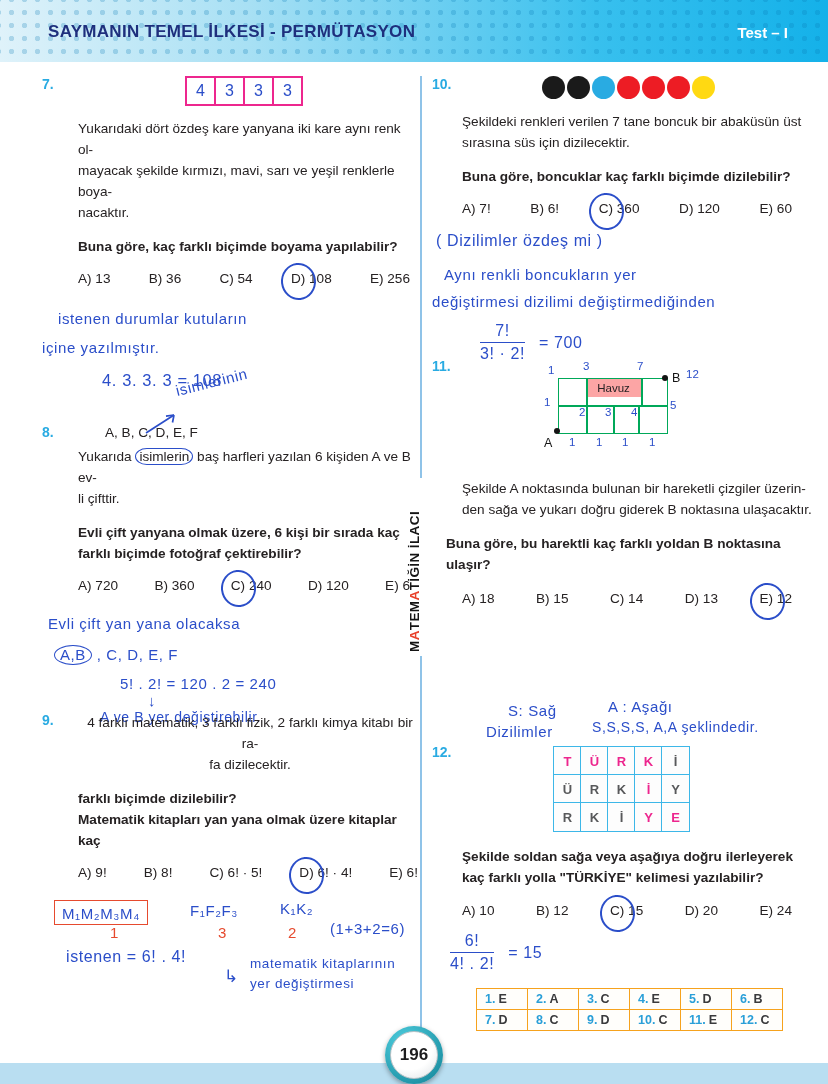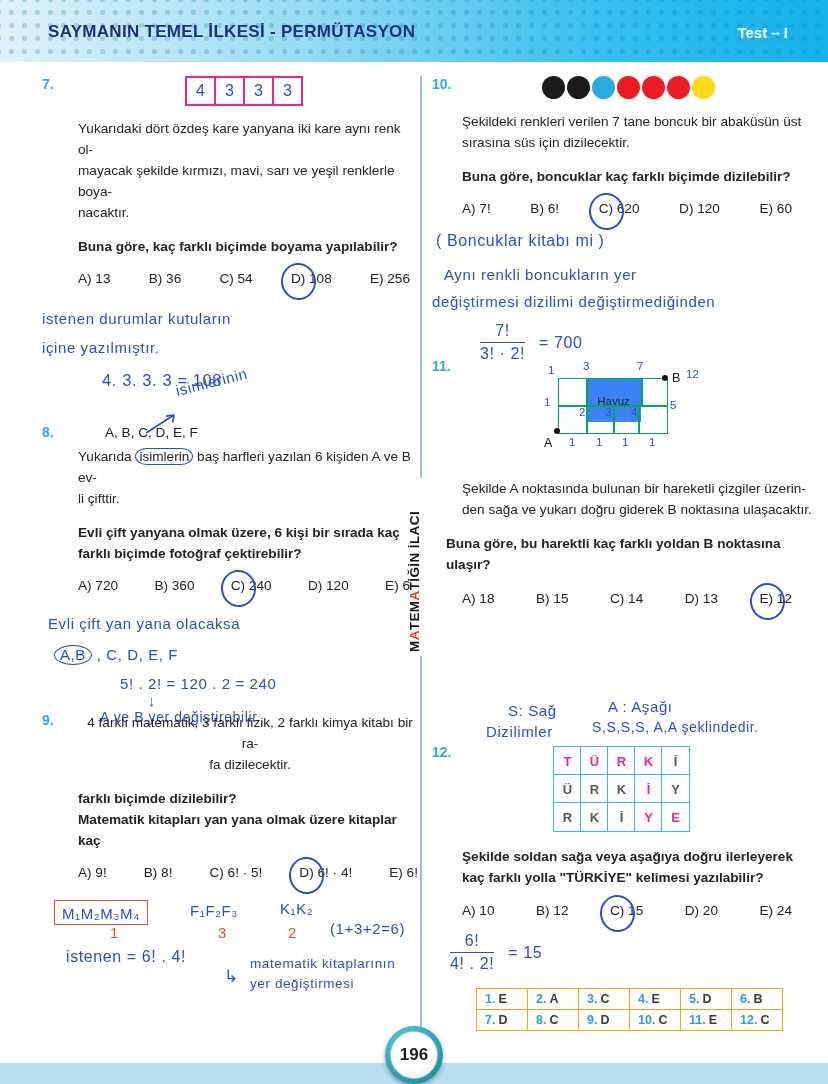--- a/index.html
+++ b/index.html
@@ -49,21 +49,21 @@
   .sq{width:27px;height:26px;border:2px solid #ed268e;margin-right:-2px;background:#fff;
       display:flex;align-items:center;justify-content:center;font-size:16px;color:#2b4ec9;letter-spacing:0;}
   
   .beads{display:flex;gap:2px;}
   .bead{width:23px;height:23px;border-radius:50%;}
   .bead.black{background:#1a1a1a;} .bead.cyan{background:#29abe2;}
   .bead.red{background:#ed1c24;} .bead.yellow{background:#ffd912;}
   
   .d11{position:absolute;left:112px;top:4px;width:200px;height:105px;font-size:11.5px;}
   .d11 .rect{position:absolute;left:16px;top:16px;width:108px;height:54px;border:1.7px solid #00a859;}
-  .d11 .havuz{position:absolute;left:27px;top:0;width:55px;height:43px;background:#3b82f6;
+  .d11 .havuz{position:absolute;left:27px;top:0;width:55px;height:18px;background:#fca5a5;
        display:flex;align-items:center;justify-content:center;font-size:11.5px;color:#262223;}
   .d11 .gl{position:absolute;background:#00a859;}
   .d11 .num{position:absolute;color:#2b4ec9;}
   .d11 .lbl{position:absolute;color:#141414;font-size:12.5px;}
   .d11 .dot{position:absolute;width:6px;height:6px;border-radius:50%;background:#141414;}
   
   .g12{position:absolute;left:123px;top:50px;display:grid;grid-template-columns:repeat(5,27px);grid-auto-rows:28px;
        border:1.5px solid #3db7e8;}
   .g12 .cell{border:1.5px solid #3db7e8;margin:-0.75px;display:flex;align-items:center;justify-content:center;
        font-weight:bold;font-size:13px;color:#58595b;background:#fdfdfd;}
@@ -103,21 +103,21 @@
       <div>nacaktır.</div>
     </div>
     <div class="btext" style="margin:13px 0 0 38px;">Buna göre, kaç farklı biçimde boyama yapılabilir?</div>
     <div class="opts" style="margin:14px 0 0 38px;width:332px;">
       <span class="opt">A) 13</span>
       <span class="opt">B) 36</span>
       <span class="opt">C) 54</span>
       <span class="opt circ">D) 108</span>
       <span class="opt">E) 256</span>
     </div>
-    <div class="hw" style="margin:24px 0 0 2px;">istenen  durumlar  kutuların</div>
+    <div class="hw" style="margin:24px 0 0 18px;">istenen  durumlar  kutuların</div>
     <div class="hw" style="margin:12px 0 0 2px;">içine  yazılmıştır.</div>
     <div class="hw" style="margin:15px 0 0 62px;font-size:16.5px;">4. 3. 3. 3 = 108</div>
   </div>
 
   <div class="qblock" style="top:372px;left:40px;width:378px;">
     <div class="hw" style="position:absolute;left:138px;top:10px;transform:rotate(-14deg);transform-origin:left bottom;">isimlerinin</div>
     <svg style="position:absolute;left:104px;top:36px;" width="38" height="28" viewBox="0 0 38 28">
       <path d="M2 25 L30 7" stroke="#2b4ec9" stroke-width="1.7" fill="none"></path>
       <path d="M30 7 l-8 1.2 M30 7 l-1.5 7.5" stroke="#2b4ec9" stroke-width="1.7" fill="none"></path>
     </svg>
@@ -191,25 +191,25 @@
       <span class="bead yellow"></span>
     </div>
     <div class="ptext" style="margin:12px 0 0 32px;">
       <div>Şekildeki renkleri verilen 7 tane boncuk bir abaküsün üst</div>
       <div>sırasına süs için dizilecektir.</div>
     </div>
     <div class="btext" style="margin:13px 0 0 32px;">Buna göre, boncuklar kaç farklı biçimde dizilebilir?</div>
     <div class="opts" style="margin:14px 0 0 32px;width:330px;">
       <span class="opt">A) 7!</span>
       <span class="opt">B) 6!</span>
-      <span class="opt circ">C) 620</span>
+      <span class="opt circ">C) 360</span>
       <span class="opt">D) 120</span>
       <span class="opt">E) 60</span>
     </div>
-    <div class="hw" style="margin:16px 0 0 6px;font-size:16px;">( Boncuklar   kitabı  mi )</div>
+    <div class="hw" style="margin:16px 0 0 6px;font-size:16px;">( Dizilimler   özdeş  mi )</div>
     <div class="hw" style="margin:16px 0 0 14px;">Aynı  renkli  boncukların  yer</div>
     <div class="hw" style="margin:10px 0 0 2px;">değiştirmesi  dizilimi  değiştirmediğinden</div>
     <div class="hw" style="margin:12px 0 0 50px;font-size:16px;display:flex;align-items:center;gap:14px;">
       <span class="frac">
           <span class="fnum">7!</span>
           <span class="fden">3! · 2!</span>
         </span>
       <span>=  700</span>
     </div>
   </div>

